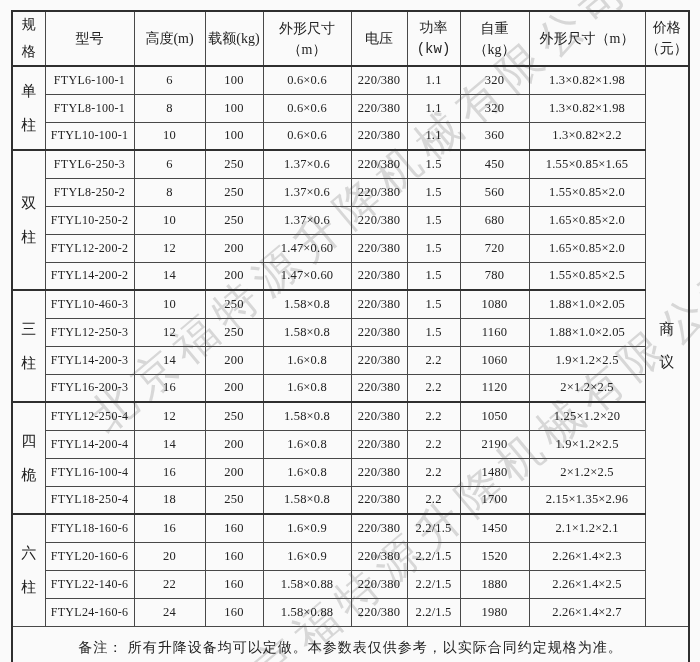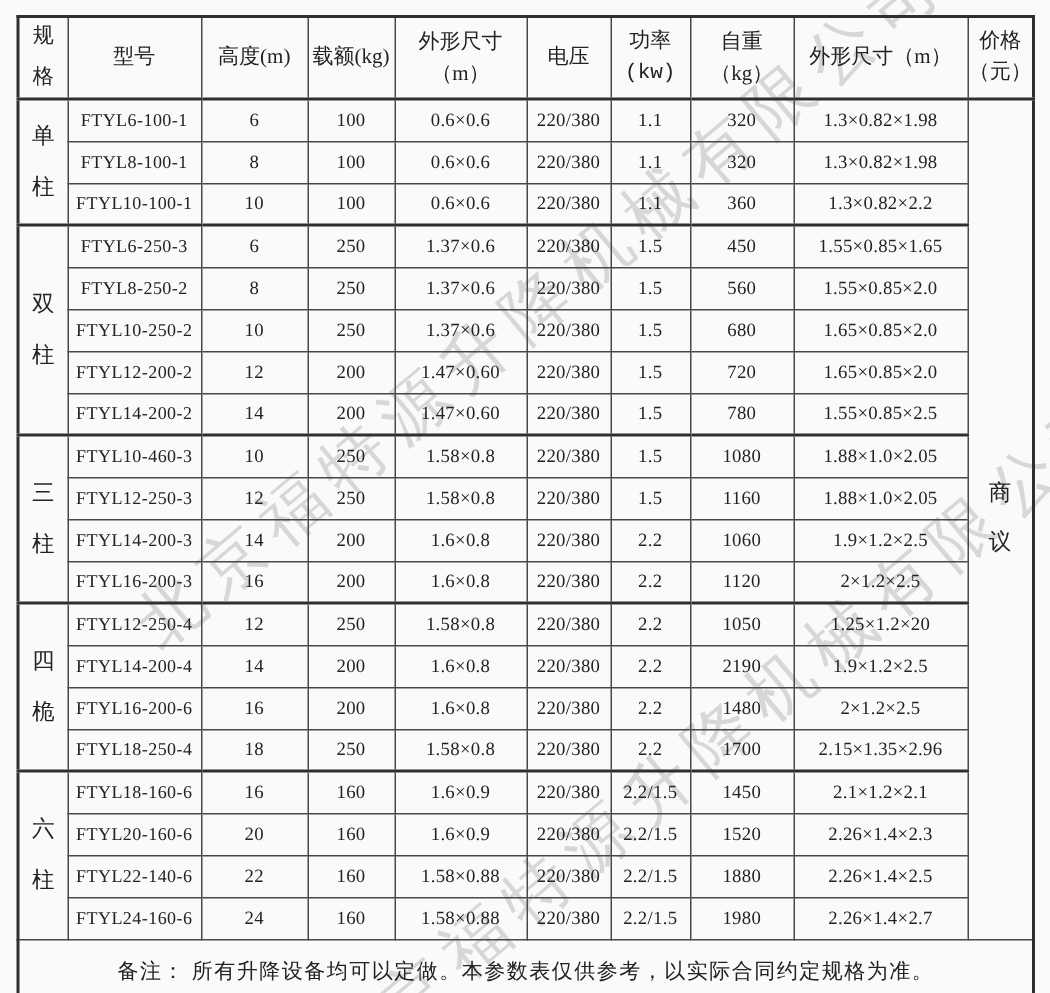--- a/index.html
+++ b/index.html
@@ -261,21 +261,21 @@
       <td class="model-cell">FTYL14-200-4</td>
       <td>14</td>
       <td>200</td>
       <td>1.6×0.8</td>
       <td>220/380</td>
       <td>2.2</td>
       <td>2190</td>
       <td>1.9×1.2×2.5</td>
     </tr>
         <tr>
-      <td class="model-cell">FTYL16-200-6</td>
+      <td class="model-cell">FTYL16-100-4</td>
       <td>16</td>
       <td>200</td>
       <td>1.6×0.8</td>
       <td>220/380</td>
       <td>2.2</td>
       <td>1480</td>
       <td>2×1.2×2.5</td>
     </tr>
         <tr>
       <td class="model-cell">FTYL18-250-4</td>

